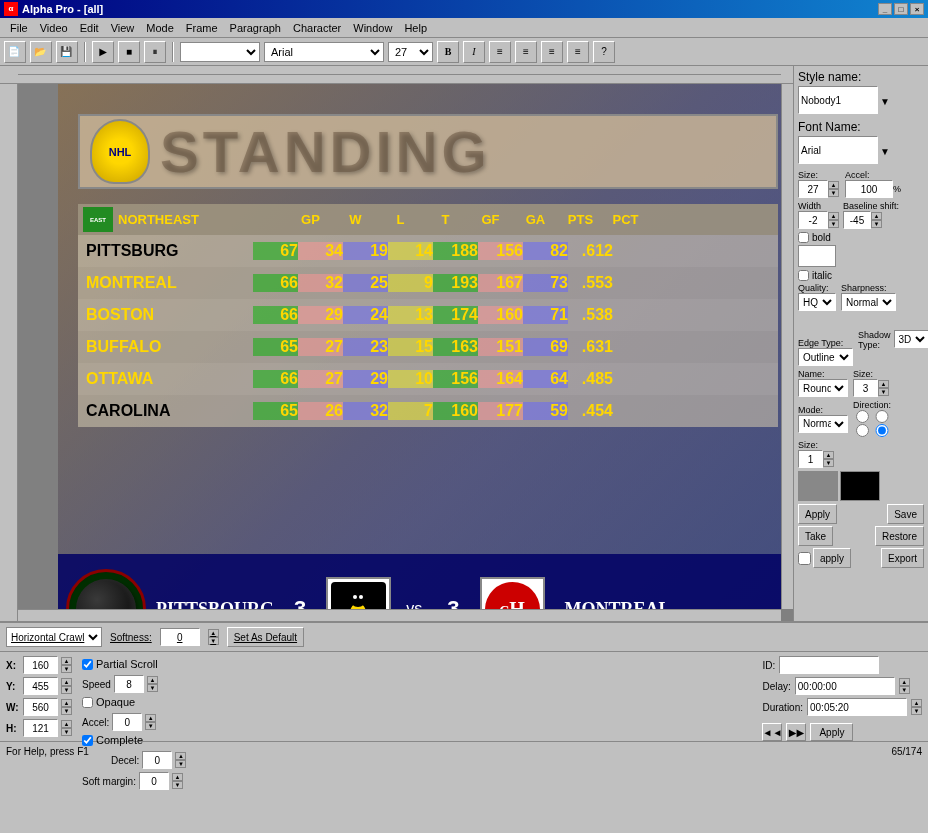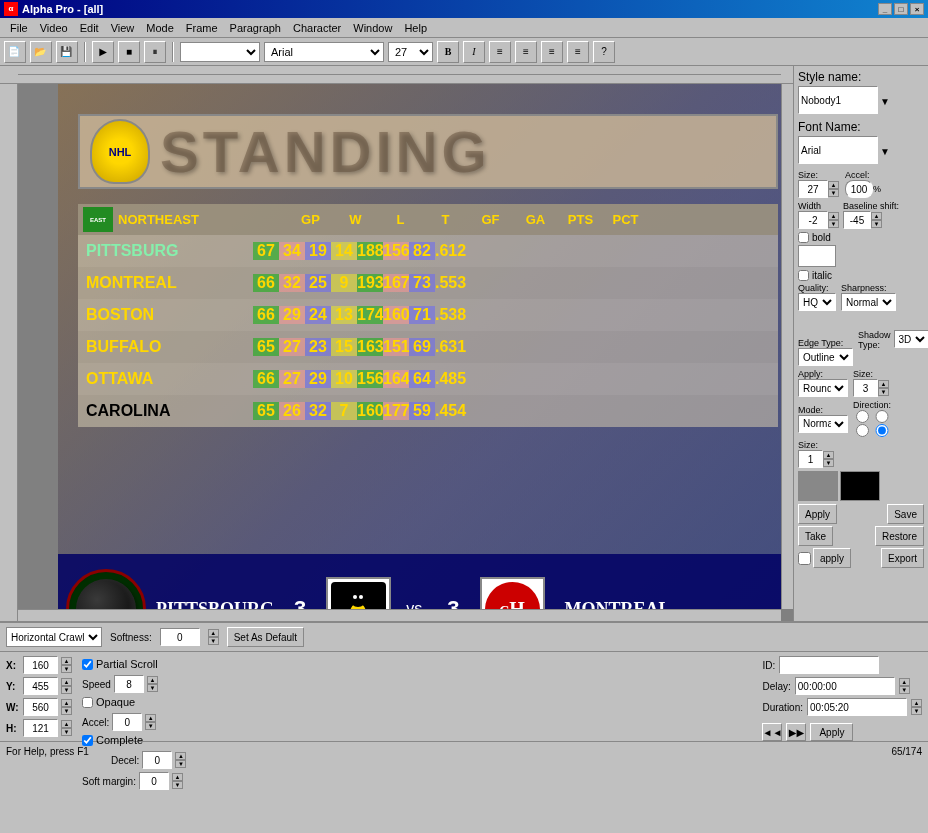--- a/index.html
+++ b/index.html
@@ -157,20 +157,21 @@
     .bottom-section {
       background: #c0c0c0;
       border-top: 2px solid #888;
       height: 120px;
       display: flex;
       flex-direction: column;
     }
     .bottom-row1 {
       display: flex; align-items: center; gap: 8px; padding: 4px 6px;
       border-bottom: 1px solid #888;
+      text-decoration: underline;
     }
     .bottom-select { height: 20px; font-size: 10px; background: white; border: 1px solid #888; }
     .bottom-input { height: 18px; font-size: 10px; background: white; border: 1px solid; border-color: #888 #fff #fff #888; width: 40px; text-align: center; }
     .bottom-label { font-size: 10px; }
     .bottom-main {
       display: flex; padding: 4px 6px; gap: 10px; flex: 1;
     }
     .bottom-left { display: flex; flex-direction: column; gap: 3px; }
     .coord-row { display: flex; align-items: center; gap: 3px; }
     .coord-label { width: 14px; font-size: 10px; font-weight: bold; }
@@ -250,24 +251,24 @@
     .sh-col { width: 45px; text-align: center; font-size: 13px; }
 
     .standings-row {
       display: flex; align-items: center;
       height: 32px;
       font-size: 16px;
       font-weight: bold;
       font-family: Arial Black, sans-serif;
     }
     .sr-team { width: 175px; padding-left: 8px; }
-    .sr-col { width: 26px; text-align: center; }
-
-    
-    .row-pitt { color: #86efac; }
+    .sr-col { width: 45px; text-align: right; }
+
+    
+    .row-pitt { color: #000000; }
     .row-mont { color: #FFD700; }
     .row-bos { color: #FFD700; }
     .row-buf { color: #FFD700; }
     .row-ott { color: #FFD700; }
     .row-car { color: #000000; }
 
     
     .col-green { background: rgba(0, 180, 0, 0.5); }
     .col-pink { background: rgba(255, 150, 150, 0.5); }
     .col-blue { background: rgba(100, 100, 255, 0.5); }
@@ -563,21 +564,21 @@
           <input type="text" class="panel-num-input" value="27" style="">
           <div class="panel-spin">
             <div class="panel-spin-btn">▲</div>
             <div class="panel-spin-btn">▼</div>
           </div>
         </div>
       </div>
       <div style="display:flex;flex-direction:column;gap:0;margin-left:4px;">
         <span style="font-size:9px;">Accel:</span>
         <div style="display:flex;align-items:center;">
-          <input type="text" class="panel-num-input" value="100" style="width: 28px; border-radius: 8px;">
+          <input type="text" class="panel-num-input" value="100" style="width: 48px;">
           <span style="font-size:9px;">%</span>
         </div>
       </div>
     </div>
     <div class="panel-row">
       <div style="display:flex;flex-direction:column;gap:0;">
         <span style="font-size:9px;">Width</span>
         <div style="display:flex;align-items:center;">
           <input type="text" class="panel-num-input" value="-2" style="">
           <div class="panel-spin">
@@ -629,21 +630,21 @@
       </div>
       <div style="display:flex;flex-direction:row;margin-left:3px;">
         <span style="font-size:9px;">Shadow Type:</span>
         <select class="panel-select" style="width:38px;">
           <option>3D</option>
         </select>
       </div>
     </div>
     <div class="panel-row">
       <div style="display:flex;flex-direction:column;">
-        <span style="font-size:9px;">Apply:</span>
+        <span style="font-size:9px;">Name:</span>
         <select class="panel-select" style="width:50px;">
           <option>Round</option>
         </select>
       </div>
       <div style="display:flex;flex-direction:column;margin-left:3px;">
         <span style="font-size:9px;">Size:</span>
         <div style="display:flex;align-items:center;">
           <input type="text" class="panel-num-input" value="3" style="width: 25px;">
           <div class="panel-spin">
             <div class="panel-spin-btn">▲</div>

